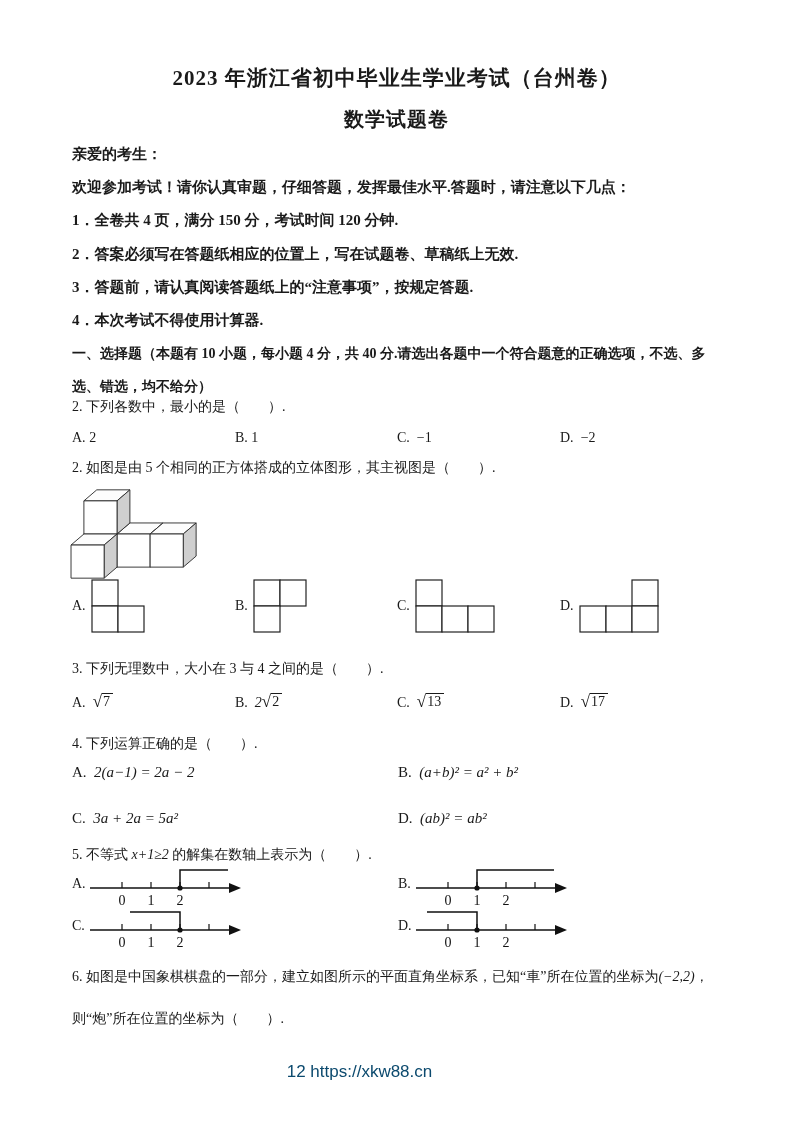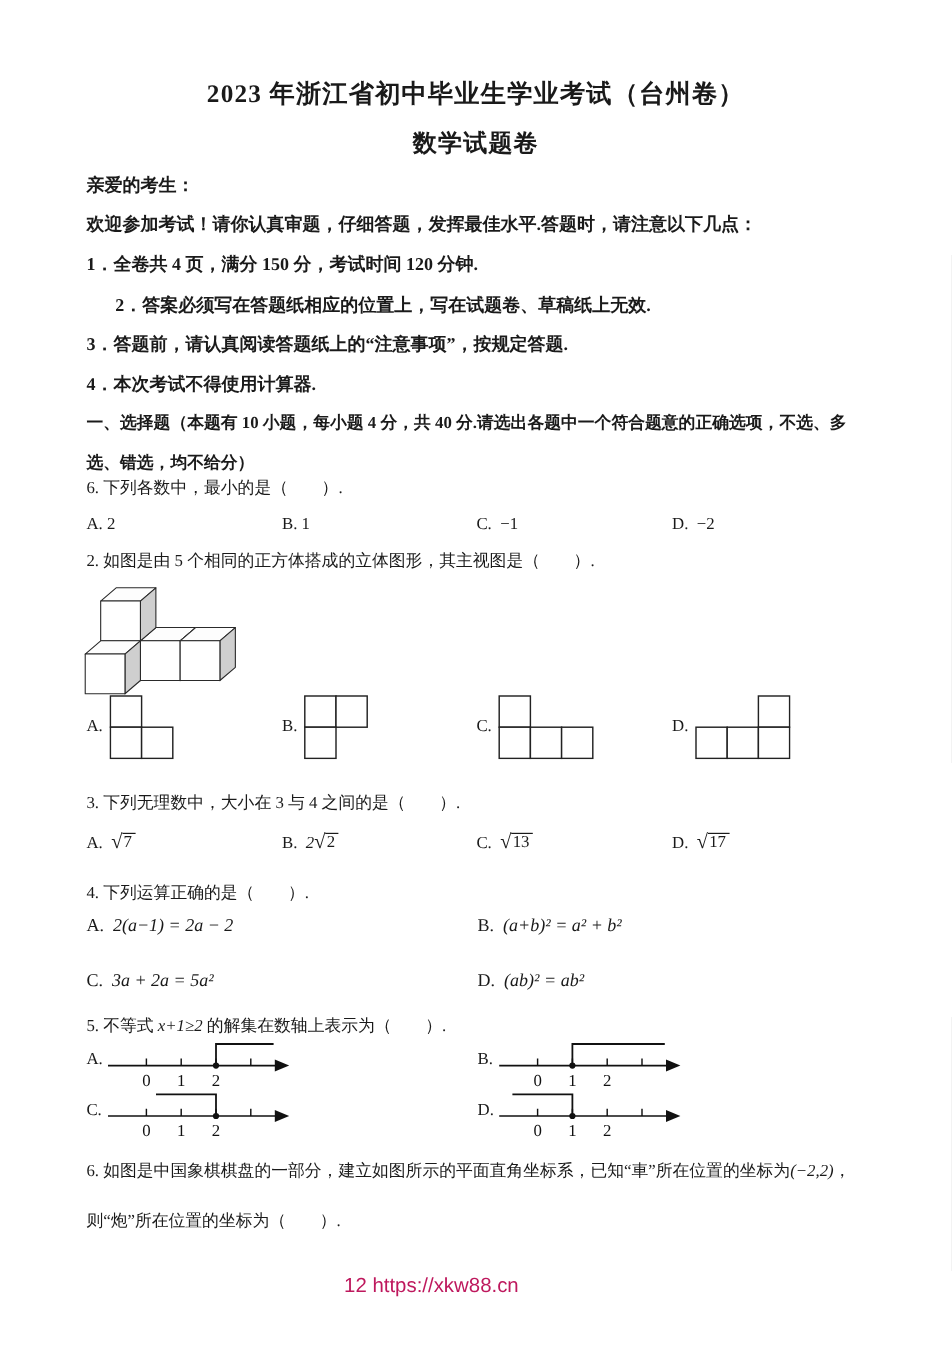--- a/index.html
+++ b/index.html
@@ -19,43 +19,43 @@
   .sqrt{display:inline-block;font-style:normal;}
   .sqrt::before{content:"\221A";font-size:17px;}
   .rad{display:inline-block;border-top:1px solid #1a1a1a;padding:0 3px 0 1px;
        font-size:14px;transform:translateY(-1px);}
   .figgroup{position:absolute;top:0;display:flex;align-items:center;gap:5px;height:56px;}
   .figlabel{font-size:14px;}
   .numgroup{position:absolute;top:0;height:48px;}
   .numlabel{position:absolute;left:0;top:12px;font-size:14px;}
   .numsvgwrap{position:absolute;left:16px;top:0;}
   .footer{position:absolute;left:0;top:1062px;width:719px;text-align:center;
-          font-family:"Liberation Sans","DejaVu Sans",sans-serif;font-size:17px;color:#be185d;}
+          font-family:"Liberation Sans","DejaVu Sans",sans-serif;font-size:17px;color:#0c4a6e;}
   svg{display:block;}
 </style>
 </head>
 <body>
 
 <div class="page">
   <div class="content">
 
     <div class="abs title" style="top:64px;">2023 年浙江省初中毕业生学业考试（台州卷）</div>
     <div class="abs title2" style="top:106px;">数学试题卷</div>
 
     <div class="abs boldline" style="top:178px;">欢迎参加考试！请你认真审题，仔细答题，发挥最佳水平.答题时，请注意以下几点：</div>
     <div class="abs boldline" style="top:145px;">亲爱的考生：</div>
 
     <div class="abs boldline" style="top:211px;">1．全卷共 4 页，满分 150 分，考试时间 120 分钟.</div>
-    <div class="abs boldline" style="top:245px;margin-left:24px;">2．答案必须写在答题纸相应的位置上，写在试题卷、草稿纸上无效.</div>
+    <div class="abs boldline" style="top:245px;">2．答案必须写在答题纸相应的位置上，写在试题卷、草稿纸上无效.</div>
     <div class="abs boldline" style="top:278px;">3．答题前，请认真阅读答题纸上的“注意事项”，按规定答题.</div>
     <div class="abs boldline" style="top:311px;">4．本次考试不得使用计算器.</div>
 
     <div class="abs section" style="top:337px;">一、选择题（本题有 10 小题，每小题 4 分，共 40 分.请选出各题中一个符合题意的正确选项，不选、多选、错选，均不给分）</div>
 
-    <div class="abs qtext" style="top:398px;">6. 下列各数中，最小的是（　　）.</div>
+    <div class="abs qtext" style="top:398px;">2. 下列各数中，最小的是（　　）.</div>
     <div class="optrow" style="top:430px;">
       <span class="optcell c0"><span>A.</span> <span>2</span></span>
       <span class="optcell c1"><span>B.</span> <span>1</span></span>
       <span class="optcell c2"><span>C.</span>&nbsp; <span>−1</span></span>
       <span class="optcell c3"><span>D.</span>&nbsp; <span>−2</span></span>
     </div>
 
     <div class="abs qtext" style="top:459px;">2. 如图是由 5 个相同的正方体搭成的立体图形，其主视图是（　　）.</div>
 
     <div class="abs" style="top:488px;left:-3px;width:140px;">

